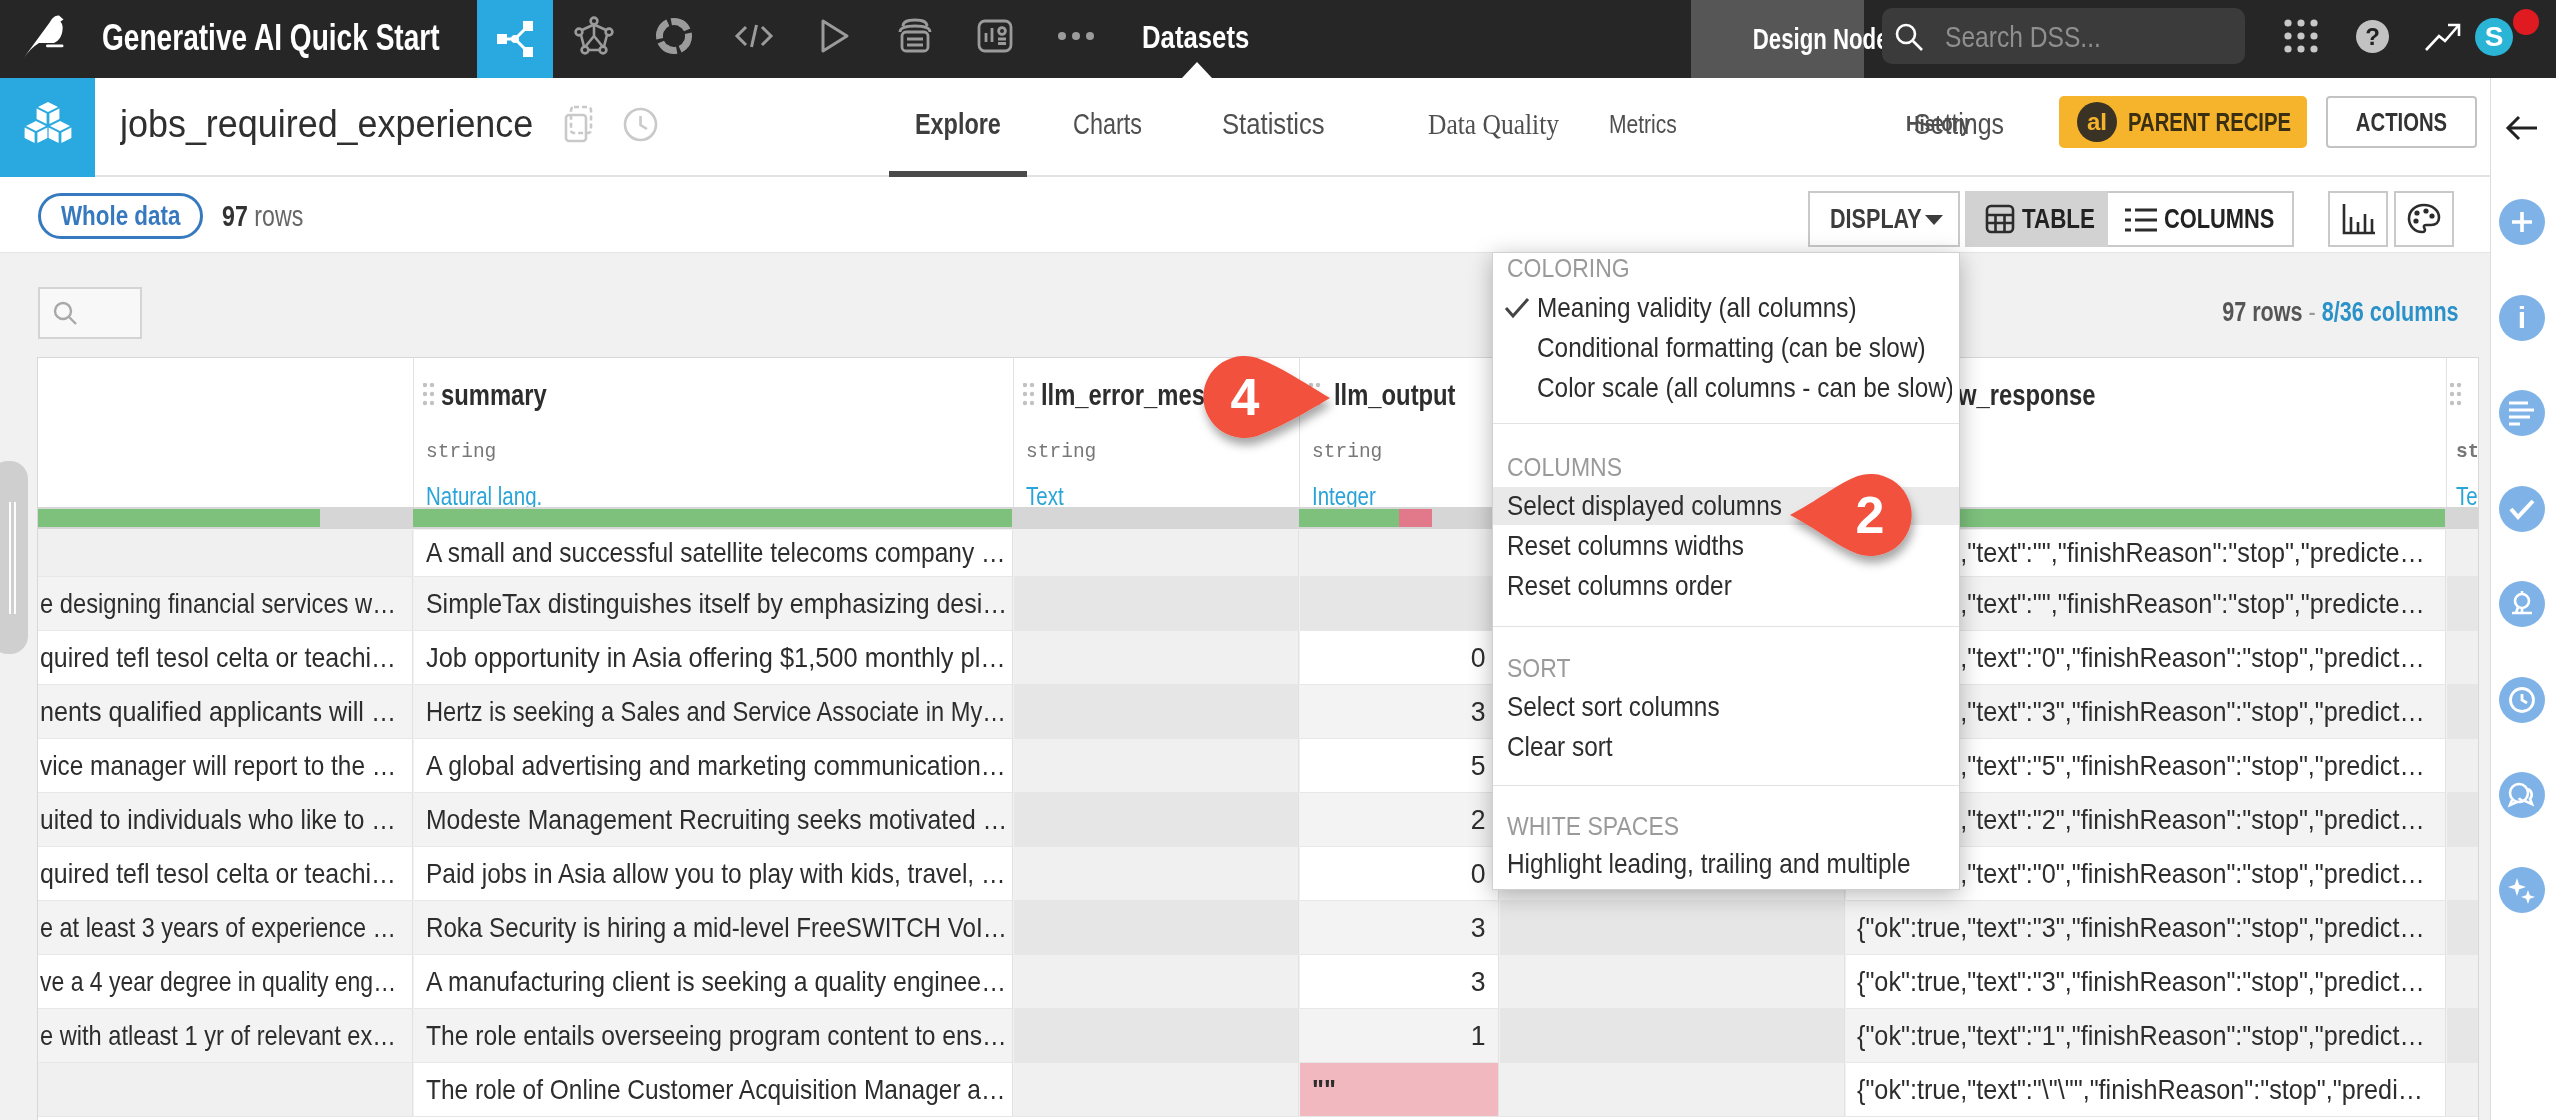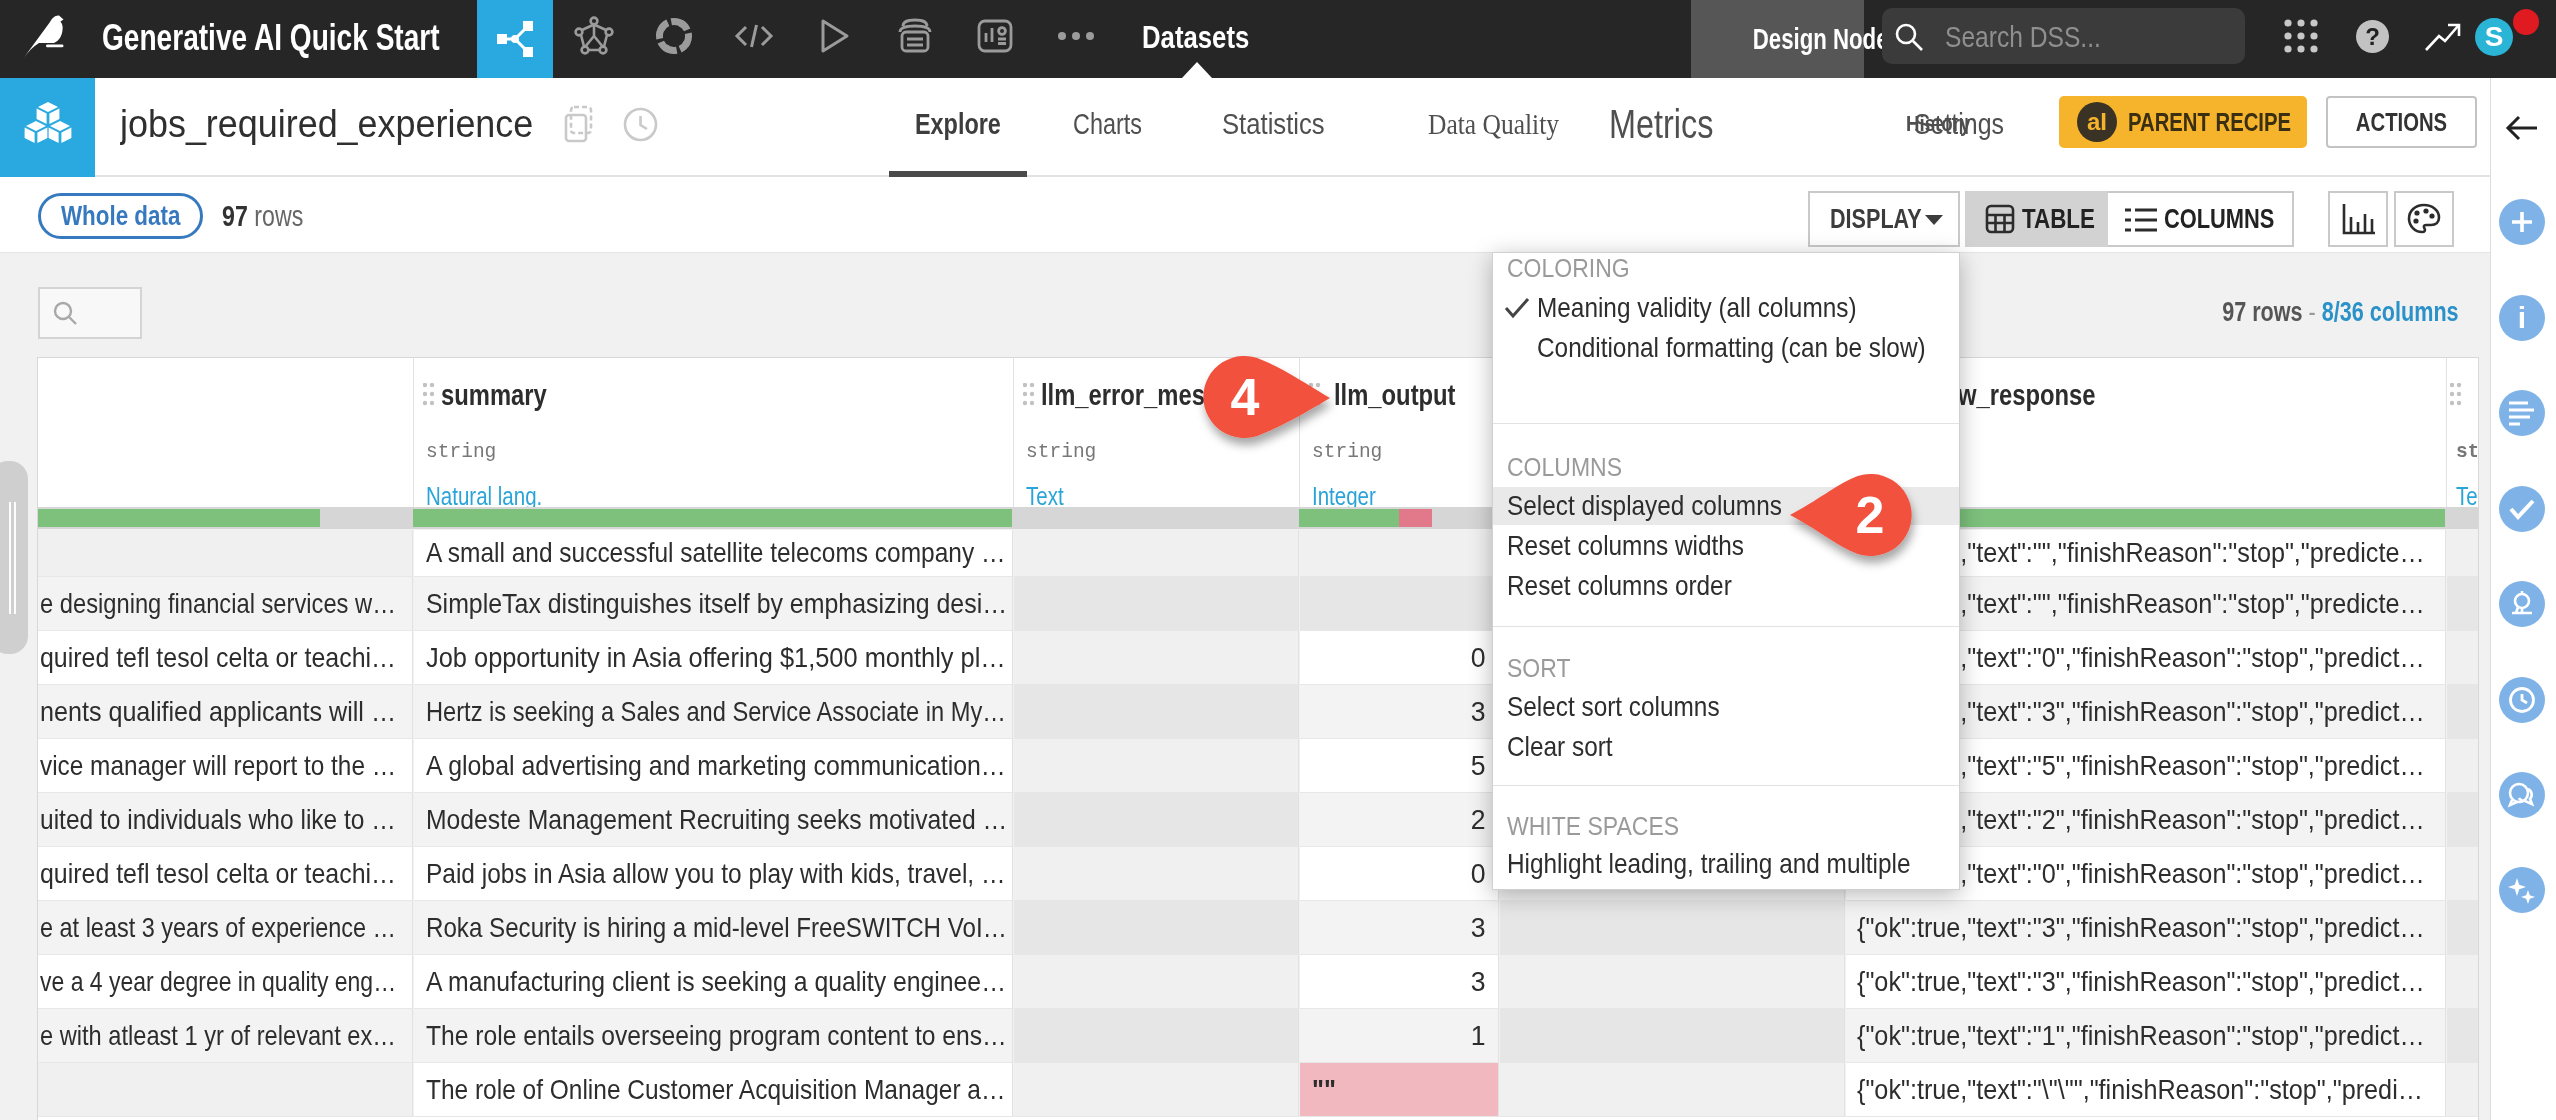--- a/index.html
+++ b/index.html
@@ -128,21 +128,21 @@
 <rect x="6" y="11" width="20" height="26" rx="3"></rect>
 </svg>
 <svg class="a" style="left:622px;top:106px" width="37" height="37" viewBox="0 0 37 37" fill="none" stroke="#c9c9c9" stroke-width="2.6">
 <circle cx="18.5" cy="18.5" r="15.5"></circle>
       <path d="M18.5 10 L18.5 19 L25 23"></path>
 </svg>
 <div style="position:absolute;left:915px;top:100px;width:220px;height:48px;line-height:48px;font-size:30px;color:#3d3d3d;font-weight:700;font-family:'Liberation Sans',sans-serif;text-align:left;overflow:hidden;"><span style="display:inline-block;transform:scaleX(0.78);transform-origin:0 50%;white-space:nowrap;">Explore</span></div>
 <div style="position:absolute;left:1073px;top:100px;width:220px;height:48px;line-height:48px;font-size:30px;color:#4f4f4f;font-weight:400;font-family:'Liberation Sans',sans-serif;text-align:left;overflow:hidden;"><span style="display:inline-block;transform:scaleX(0.78);transform-origin:0 50%;white-space:nowrap;">Charts</span></div>
 <div style="position:absolute;left:1222px;top:100px;width:220px;height:48px;line-height:48px;font-size:30px;color:#4f4f4f;font-weight:400;font-family:'Liberation Sans',sans-serif;text-align:left;overflow:hidden;"><span style="display:inline-block;transform:scaleX(0.855);transform-origin:0 50%;white-space:nowrap;">Statistics</span></div>
 <div style="position:absolute;left:1428px;top:100px;width:220px;height:48px;line-height:48px;font-size:30px;color:#4f4f4f;font-weight:400;font-family:Liberation Serif, serif;text-align:left;overflow:hidden;"><span style="display:inline-block;transform:scaleX(0.85);transform-origin:0 50%;white-space:nowrap;">Data Quality</span></div>
-<div style="position:absolute;left:1609px;top:100px;width:220px;height:48px;line-height:48px;font-size:40px;color:#4f4f4f;font-weight:400;font-family:'Liberation Sans',sans-serif;text-align:left;overflow:hidden;"><span style="display:inline-block;transform:scaleX(0.81);transform-origin:0 50%;white-space:nowrap;">Metrics</span></div>
+<div style="position:absolute;left:1609px;top:100px;width:220px;height:48px;line-height:48px;font-size:26px;color:#4f4f4f;font-weight:400;font-family:'Liberation Sans',sans-serif;text-align:left;overflow:hidden;"><span style="display:inline-block;transform:scaleX(0.81);transform-origin:0 50%;white-space:nowrap;">Metrics</span></div>
 <div style="position:absolute;left:1762px;top:100px;width:220px;height:48px;line-height:48px;font-size:22px;color:#4f4f4f;font-weight:700;font-family:'Liberation Sans',sans-serif;text-align:right;overflow:hidden;"><span style="display:inline-block;transform:scaleX(0.85);transform-origin:0 50%;white-space:nowrap;">History</span></div>
 <div style="position:absolute;left:1914px;top:100px;width:220px;height:48px;line-height:48px;font-size:30px;color:#4f4f4f;font-weight:400;font-family:'Liberation Sans',sans-serif;text-align:left;overflow:hidden;"><span style="display:inline-block;transform:scaleX(0.83);transform-origin:0 50%;white-space:nowrap;">Settings</span></div>
 <div style="position:absolute;left:889px;top:171px;width:138px;height:6px;background:#4a4a4a;"></div>
 <div style="position:absolute;left:2059px;top:96px;width:248px;height:52px;background:#f6b42c;border-radius:5px;"></div>
 <div style="position:absolute;left:2077px;top:102px;width:40px;height:40px;background:#3a3325;border-radius:50%;"></div>
 <div style="position:absolute;left:2077px;top:102px;width:40px;height:40px;line-height:40px;font-size:24px;color:#f6b42c;font-weight:700;font-family:'Liberation Sans',sans-serif;text-align:center;overflow:hidden;"><span style="display:inline-block;transform:scaleX(1);transform-origin:50% 50%;white-space:nowrap;">aI</span></div>
 <div style="position:absolute;left:2128px;top:96px;width:170px;height:52px;line-height:52px;font-size:26px;color:#3b2f11;font-weight:700;font-family:'Liberation Sans',sans-serif;text-align:left;overflow:hidden;"><span style="display:inline-block;transform:scaleX(0.78);transform-origin:0 50%;white-space:nowrap;">PARENT RECIPE</span></div>
 <div style="position:absolute;left:2326px;top:96px;width:151px;height:52px;background:#fff;border:2px solid #c3c3c3;border-radius:4px;box-sizing:border-box;"></div>
 <div style="position:absolute;left:2326px;top:96px;width:151px;height:52px;line-height:52px;font-size:26px;color:#333;font-weight:700;font-family:'Liberation Sans',sans-serif;text-align:center;overflow:hidden;"><span style="display:inline-block;transform:scaleX(0.78);transform-origin:50% 50%;white-space:nowrap;">ACTIONS</span></div>
 <div style="position:absolute;left:0px;top:177px;width:2490px;height:76px;background:#ffffff;border-bottom:1px solid #e4e4e4;box-sizing:border-box;"></div>
@@ -418,20 +418,21 @@
 <path d="M22 14 L23.8 19.2 L29 21 L23.8 22.8 L22 28 L20.2 22.8 L15 21 L20.2 19.2 Z"></path>
     </svg>
 <div style="position:absolute;left:1492px;top:252px;width:468px;height:638px;background:#fff;border:1px solid #d0d0d0;box-sizing:border-box;box-shadow:0 5px 22px rgba(0,0,0,0.28);"></div>
 <div style="position:absolute;left:1493px;top:487px;width:466px;height:38px;background:#e9e9e9;"></div>
 <div style="position:absolute;left:1507px;top:250px;width:430px;height:36px;line-height:36px;font-size:25px;color:#9a9a9a;font-weight:400;font-family:'Liberation Sans',sans-serif;text-align:left;overflow:hidden;"><span style="display:inline-block;transform:scaleX(0.92);transform-origin:0 50%;white-space:nowrap;">COLORING</span></div>
 <svg class="a" style="left:1504px;top:296px" width="26" height="24" viewBox="0 0 26 24" stroke="#444" stroke-width="3" fill="none">
       <path d="M2 12 L9 20 L24 3"></path>
     </svg>
 <div style="position:absolute;left:1537px;top:289px;width:415px;height:38px;line-height:38px;font-size:28px;color:#2d2d2d;font-weight:400;font-family:'Liberation Sans',sans-serif;text-align:left;overflow:hidden;"><span style="display:inline-block;transform:scaleX(0.87);transform-origin:0 50%;white-space:nowrap;">Meaning validity (all columns)</span></div>
 <div style="position:absolute;left:1537px;top:329px;width:415px;height:38px;line-height:38px;font-size:28px;color:#2d2d2d;font-weight:400;font-family:'Liberation Sans',sans-serif;text-align:left;overflow:hidden;"><span style="display:inline-block;transform:scaleX(0.87);transform-origin:0 50%;white-space:nowrap;">Conditional formatting (can be slow)</span></div>
+<div style="position:absolute;left:1537px;top:369px;width:415px;height:38px;line-height:38px;font-size:28px;color:#2d2d2d;font-weight:400;font-family:'Liberation Sans',sans-serif;text-align:left;overflow:hidden;"><span style="display:inline-block;transform:scaleX(0.87);transform-origin:0 50%;white-space:nowrap;">Color scale (all columns - can be slow)</span></div>
 <div style="position:absolute;left:1493px;top:423px;width:466px;height:1px;background:#e2e2e2;"></div>
 <div style="position:absolute;left:1507px;top:449px;width:430px;height:36px;line-height:36px;font-size:25px;color:#9a9a9a;font-weight:400;font-family:'Liberation Sans',sans-serif;text-align:left;overflow:hidden;"><span style="display:inline-block;transform:scaleX(0.92);transform-origin:0 50%;white-space:nowrap;">COLUMNS</span></div>
 <div style="position:absolute;left:1507px;top:487px;width:445px;height:38px;line-height:38px;font-size:28px;color:#2d2d2d;font-weight:400;font-family:'Liberation Sans',sans-serif;text-align:left;overflow:hidden;"><span style="display:inline-block;transform:scaleX(0.87);transform-origin:0 50%;white-space:nowrap;">Select displayed columns</span></div>
 <div style="position:absolute;left:1507px;top:527px;width:445px;height:38px;line-height:38px;font-size:28px;color:#2d2d2d;font-weight:400;font-family:'Liberation Sans',sans-serif;text-align:left;overflow:hidden;"><span style="display:inline-block;transform:scaleX(0.87);transform-origin:0 50%;white-space:nowrap;">Reset columns widths</span></div>
 <div style="position:absolute;left:1507px;top:567px;width:445px;height:38px;line-height:38px;font-size:28px;color:#2d2d2d;font-weight:400;font-family:'Liberation Sans',sans-serif;text-align:left;overflow:hidden;"><span style="display:inline-block;transform:scaleX(0.87);transform-origin:0 50%;white-space:nowrap;">Reset columns order</span></div>
 <div style="position:absolute;left:1493px;top:626px;width:466px;height:1px;background:#e2e2e2;"></div>
 <div style="position:absolute;left:1507px;top:650px;width:430px;height:36px;line-height:36px;font-size:25px;color:#9a9a9a;font-weight:400;font-family:'Liberation Sans',sans-serif;text-align:left;overflow:hidden;"><span style="display:inline-block;transform:scaleX(0.92);transform-origin:0 50%;white-space:nowrap;">SORT</span></div>
 <div style="position:absolute;left:1507px;top:688px;width:445px;height:38px;line-height:38px;font-size:28px;color:#2d2d2d;font-weight:400;font-family:'Liberation Sans',sans-serif;text-align:left;overflow:hidden;"><span style="display:inline-block;transform:scaleX(0.87);transform-origin:0 50%;white-space:nowrap;">Select sort columns</span></div>
 <div style="position:absolute;left:1507px;top:728px;width:445px;height:38px;line-height:38px;font-size:28px;color:#2d2d2d;font-weight:400;font-family:'Liberation Sans',sans-serif;text-align:left;overflow:hidden;"><span style="display:inline-block;transform:scaleX(0.87);transform-origin:0 50%;white-space:nowrap;">Clear sort</span></div>
 <div style="position:absolute;left:1493px;top:785px;width:466px;height:1px;background:#e2e2e2;"></div>

